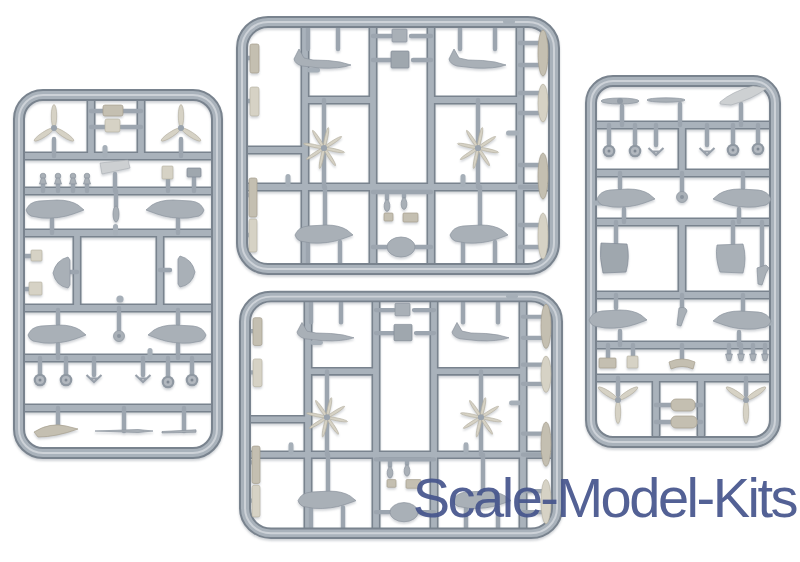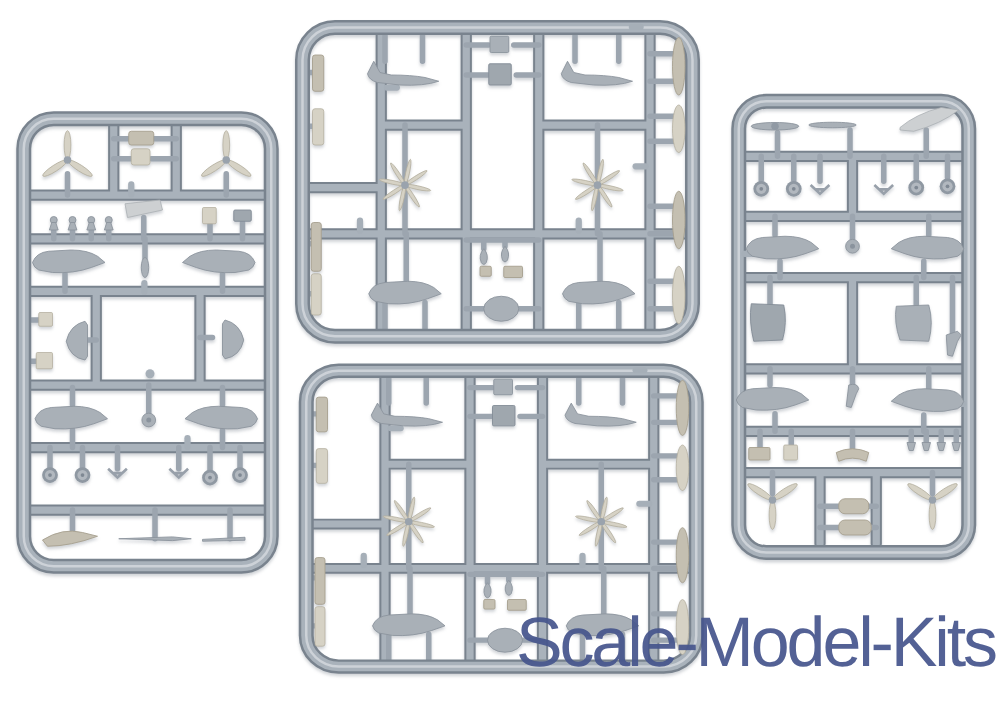--- a/index.html
+++ b/index.html
@@ -14,21 +14,21 @@
   .fh{stroke:#CDD2D8;stroke-width:2;fill:none}
   .st{stroke:#9CA5AF;stroke-width:4.4;fill:none;stroke-linecap:round}
   .sb{fill:#A6AFB8}
   
   .pg{fill:#A9B0B7;stroke:#8B939D;stroke-width:.7}
   .pg2{fill:#9FA7AE;stroke:#828B96;stroke-width:.7}
   .pb{fill:#C4BFB1;stroke:#A69F8E;stroke-width:.7}
   .pc{fill:#D6D2C5;stroke:#B3AE9E;stroke-width:.6}
   .pl{fill:#CDD0D2;stroke:#A8ADB2;stroke-width:.6}
   .sprue{filter:drop-shadow(0 2px 1.2px rgba(100,110,122,.30))}
-  .watermark{position:absolute;top:486px;right:4px;font-size:56px;line-height:1;
+  .watermark{position:absolute;top:470px;right:4px;font-size:56px;line-height:1;
              letter-spacing:-2.5px;font-weight:400;color:#47568D;opacity:.93;
              white-space:nowrap;pointer-events:none;}
 </style>
 </head>
 <body>
 
 <div class="photo">
 <svg width="800" height="562" viewBox="0 0 800 562">
   <defs>
 

